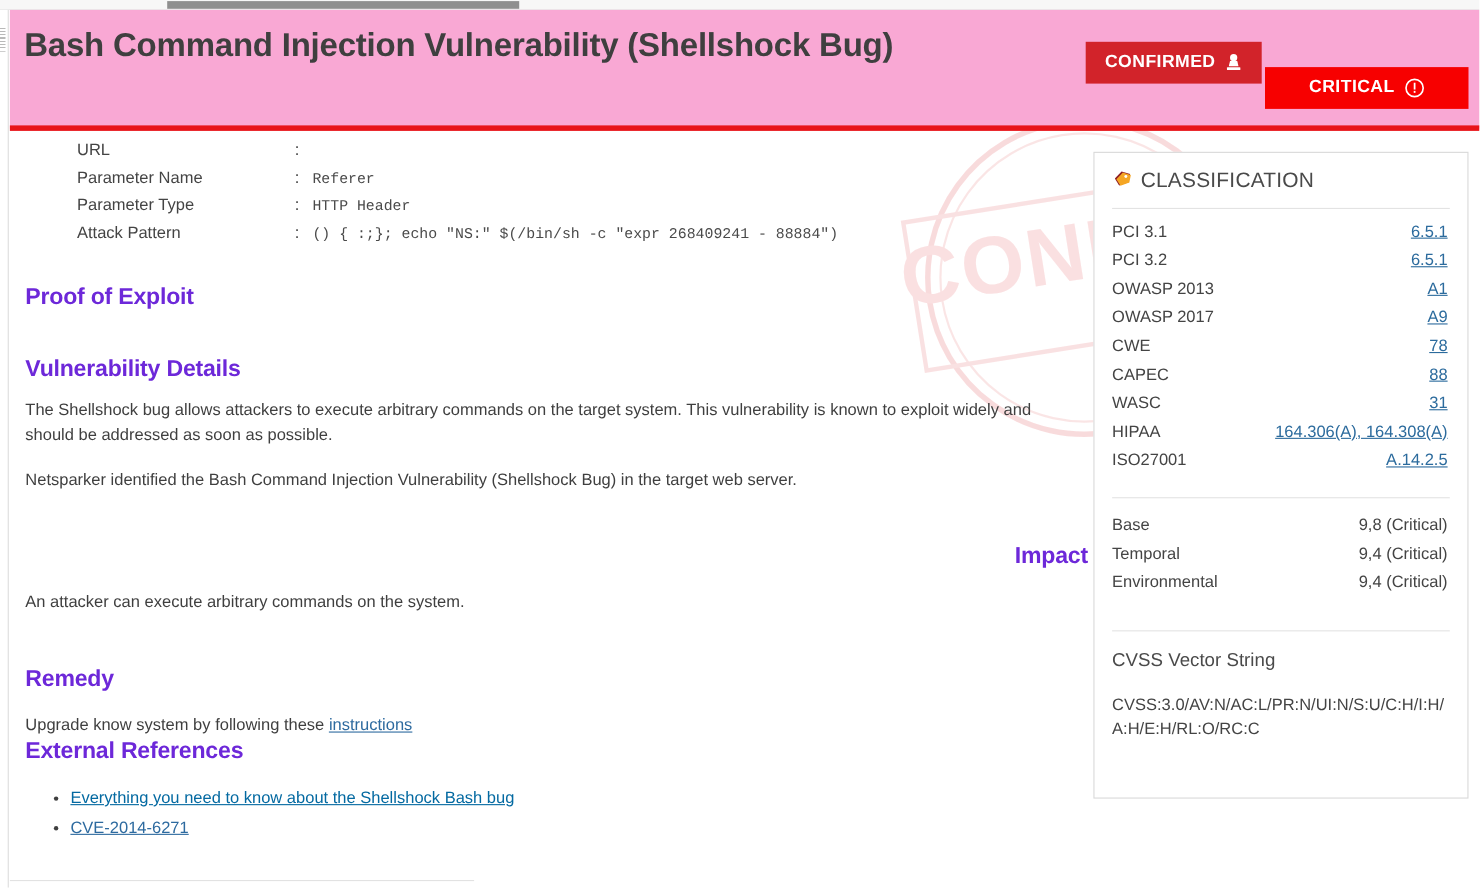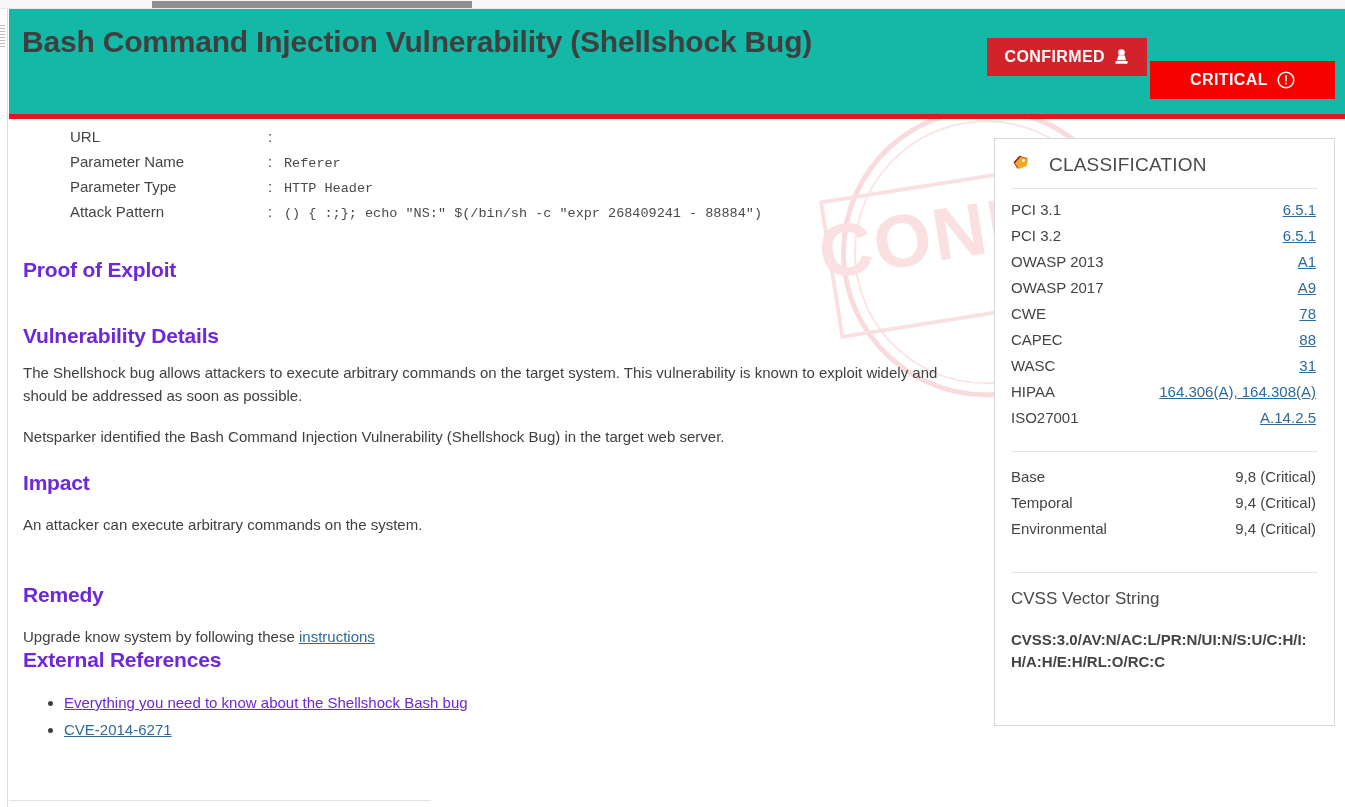--- a/index.html
+++ b/index.html
@@ -91,21 +91,21 @@
     font-weight: bold;
     letter-spacing: 2px;
     color: #f6c3c5;
   }
 
   
   .header {
     position: absolute;
     top: 9px; left: 9px;
     width: 1336px; height: 108px;
-    background: #14b8a6;
+    background: #f9a8d4;
     z-index: 2;
   }
   .page-title {
     position: absolute;
     left: 13px; top: 12px;
     width: 800px;
     font-size: 30px;
     font-weight: bold;
     line-height: 41px;
     color: #3f3f3f;
@@ -174,21 +174,21 @@
 
   h2.section {
     margin-left: 14px;
     font-size: 21px;
     font-weight: bold;
     color: #6d28d9;
     letter-spacing: -0.2px;
   }
   .sec-proof   { margin-top: 30px; }
   .sec-vuln    { margin-top: 42px; }
-  .sec-impact  { margin-top: 23px; }
+  .sec-impact  { margin-top: 46px; text-align: right; }
   .sec-remedy  { margin-top: 47px; }
   .sec-refs    { }
 
   p.body-text {
     margin-left: 14px;
     margin-top: 18px;
     font-size: 15px;
     line-height: 23px;
     color: #3f3f3f;
     max-width: 945px;
@@ -207,21 +207,21 @@
   }
   ul.refs li {
     font-size: 15px;
     line-height: 27px;
     color: #3f3f3f;
   }
   ul.refs li a {
     color: #2d6a9f;
     text-decoration: underline;
   }
-  ul.refs li:first-child a { color: #6d28d9; }
+  ul.refs li:first-child a { color: #0369a1; }
 
   .bottom-divider {
     position: absolute;
     left: 9px; top: 800px;
     width: 422px; height: 1px;
     background: #e2e2e2;
     z-index: 1;
   }
 
   
@@ -229,21 +229,21 @@
     position: absolute;
     left: 994px; top: 138px;
     width: 341px; height: 588px;
     background: #ffffff;
     border: 1px solid #d9d9d9;
     z-index: 3;
   }
   .panel-header {
     display: flex;
     align-items: center;
-    gap: 19px;
+    gap: 7px;
     padding: 14px 16px 0 16px;
   }
   .panel-title {
     font-size: 19px;
     color: #4a4a4a;
     letter-spacing: 0.2px;
   }
   .panel-sep {
     height: 1px;
     background: #e3e3e3;
@@ -271,21 +271,20 @@
     font-size: 17px;
     color: #4a4a4a;
     margin-bottom: 13px;
   }
   .vector-string {
     font-size: 15px;
     line-height: 22px;
     color: #444;
     word-break: break-all;
     margin-top: 20px;
-    font-weight: bold;
   }
 </style>
 </head>
 <body>
 
 <div class="top-scrollbar">
   <div class="track"></div>
   <div class="thumb"></div>
 </div>
 

